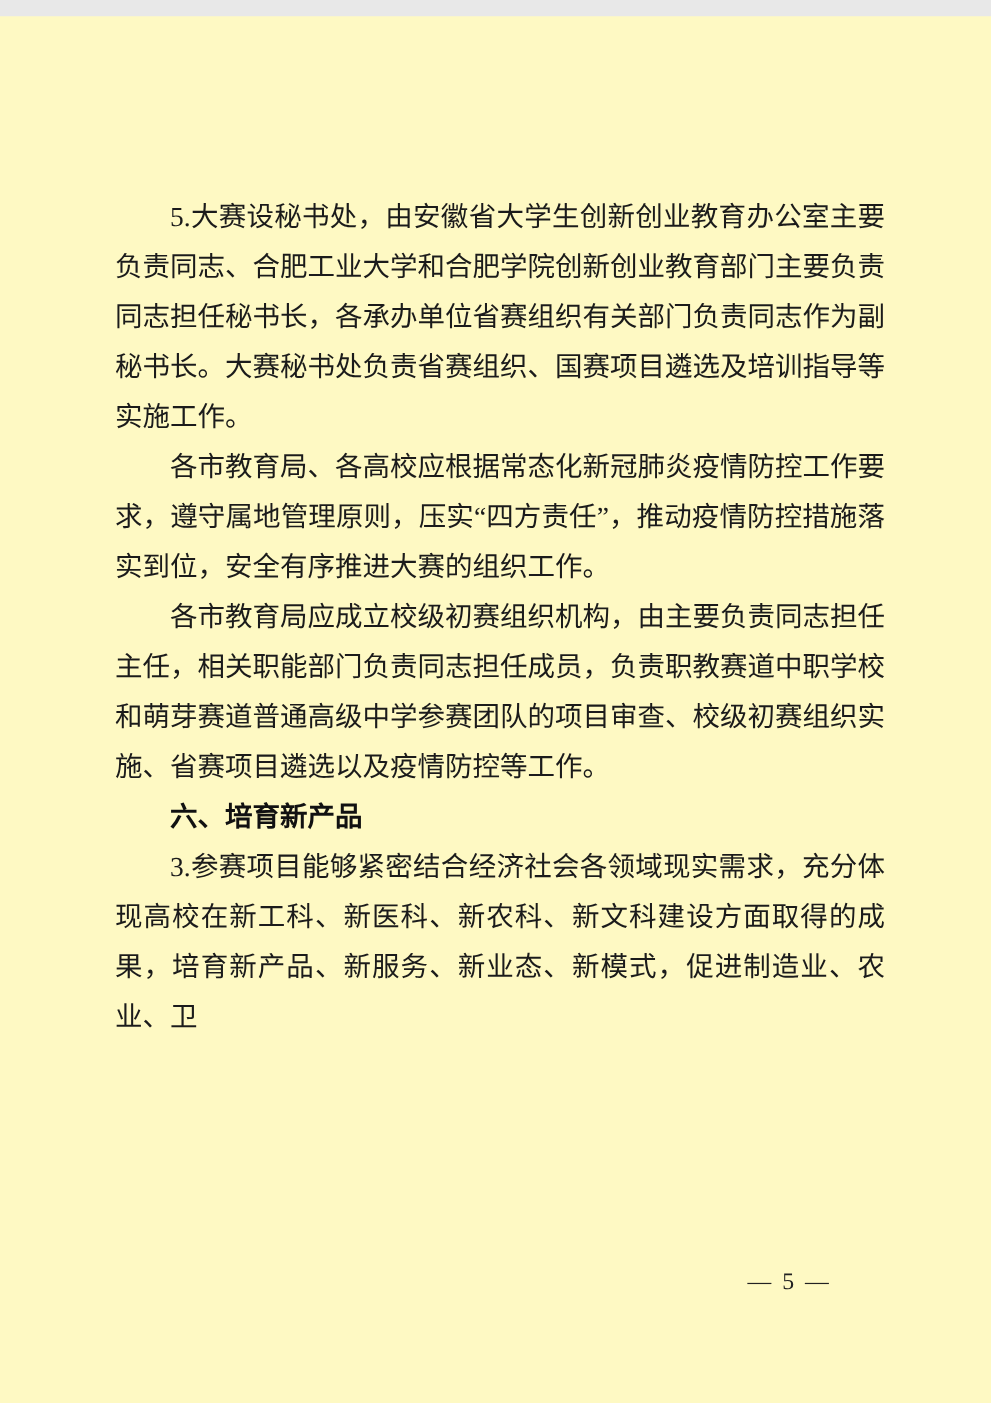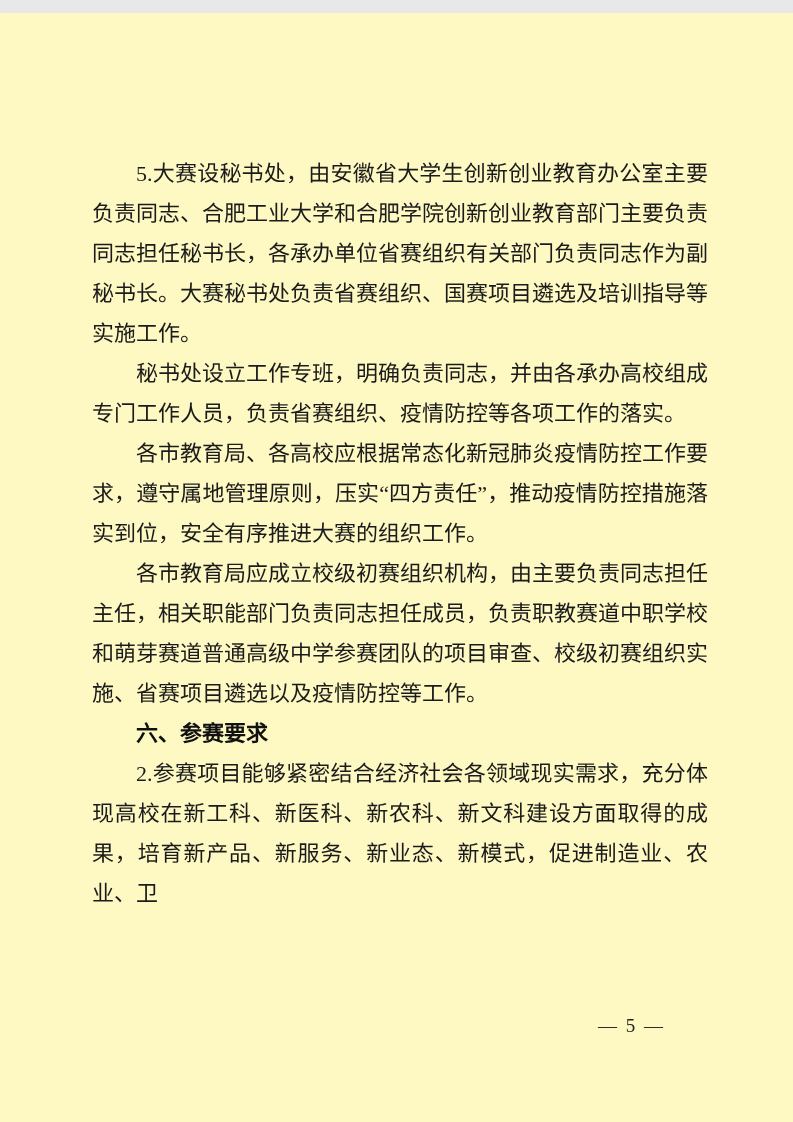--- a/index.html
+++ b/index.html
@@ -54,21 +54,20 @@
     font-family: "Liberation Serif", "DejaVu Serif", serif;
     white-space: nowrap;
   }
 </style>
 </head>
 <body>
 
 <div class="page">
   <main class="content">
     <p>5.大赛设秘书处，由安徽省大学生创新创业教育办公室主要负责同志、合肥工业大学和合肥学院创新创业教育部门主要负责同志担任秘书长，各承办单位省赛组织有关部门负责同志作为副秘书长。大赛秘书处负责省赛组织、国赛项目遴选及培训指导等实施工作。</p>
-    <p>秘书处设立工作专班，明确负责同志，并由各承办高校组成专门工作人员，负责省赛组织、疫情防控等各项工作的落实。</p>
     <p>各市教育局、各高校应根据常态化新冠肺炎疫情防控工作要求，遵守属地管理原则，压实“四方责任”，推动疫情防控措施落实到位，安全有序推进大赛的组织工作。</p>
     <p>各市教育局应成立校级初赛组织机构，由主要负责同志担任主任，相关职能部门负责同志担任成员，负责职教赛道中职学校和萌芽赛道普通高级中学参赛团队的项目审查、校级初赛组织实施、省赛项目遴选以及疫情防控等工作。</p>
-    <h2 class="section-heading">六、参赛要求</h2>
-    <p>2.参赛项目能够紧密结合经济社会各领域现实需求，充分体现高校在新工科、新医科、新农科、新文科建设方面取得的成果，培育新产品、新服务、新业态、新模式，促进制造业、农业、卫</p>
+    <h2 class="section-heading">六、培育新产品</h2>
+    <p>3.参赛项目能够紧密结合经济社会各领域现实需求，充分体现高校在新工科、新医科、新农科、新文科建设方面取得的成果，培育新产品、新服务、新业态、新模式，促进制造业、农业、卫</p>
   </main>
 
   <div class="page-number">— 5 —</div>
 </div>
 
 </body></html>

